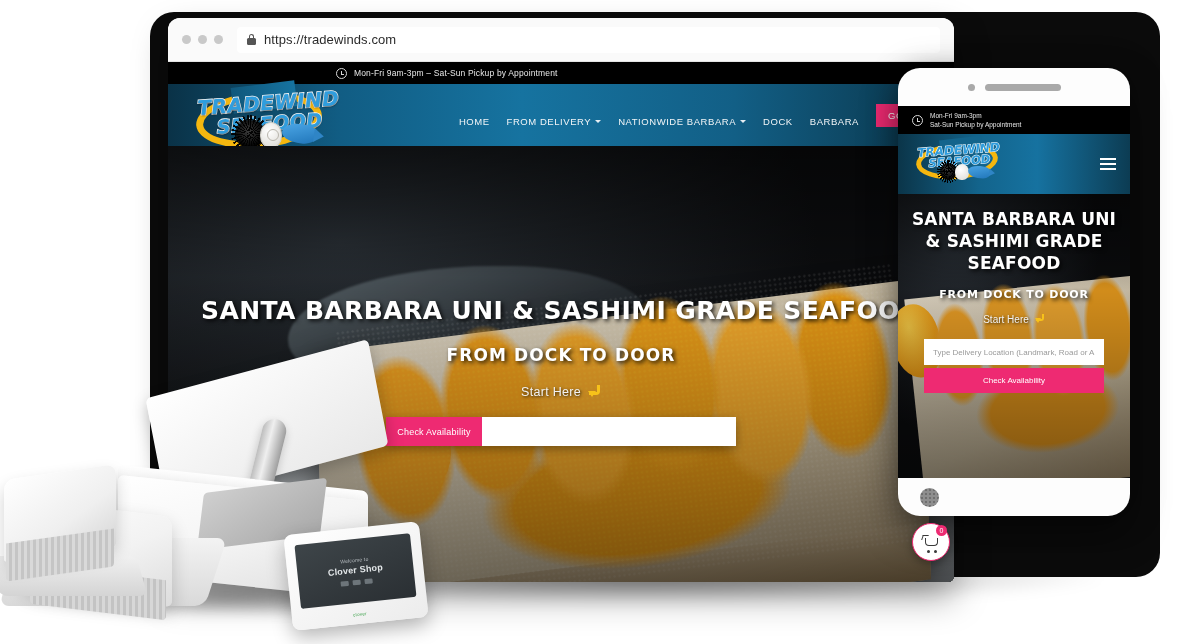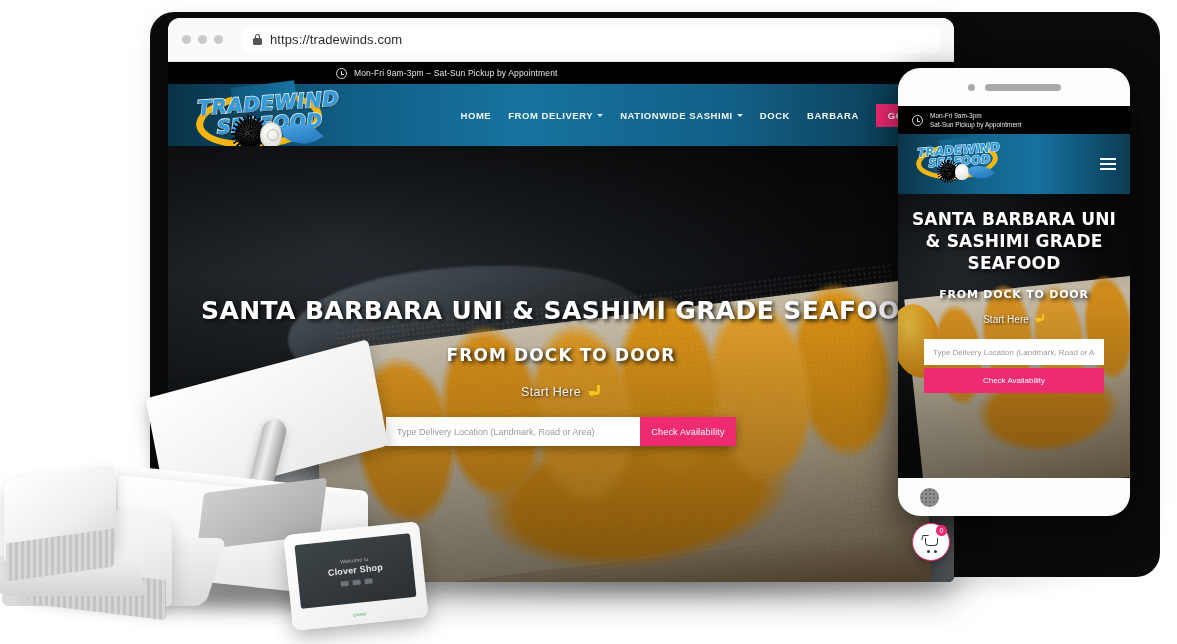--- a/index.html
+++ b/index.html
@@ -26,21 +26,21 @@
 
   
   #browser {
     position: absolute; left: 168px; top: 18px; width: 786px; height: 564px;
     background: #ffffff; border-radius: 12px 12px 6px 6px;
     box-shadow: 0 16px 34px rgba(0,0,0,.34);
     overflow: hidden;
   }
   #browser-chrome {
     height: 44px; background: #fafafa; border-bottom: 1px solid #e4e4e4;
-    display: flex; align-items: center; padding: 0 14px; gap: 20px;
+    display: flex; align-items: center; padding: 0 14px; gap: 14px;
   }
   .dots { display: flex; gap: 7px; }
   .dot { width: 9px; height: 9px; border-radius: 50%; background: #c9c9c9; }
   #urlbar {
     flex: 1; height: 26px; background: #ffffff; border-radius: 4px;
     display: flex; align-items: center; gap: 8px; padding: 0 10px;
     font-size: 13px; color: #2b2b2b; letter-spacing: .1px;
   }
   #lock-icon { width: 9px; height: 11px; position: relative; flex: none; }
   #lock-icon .shackle {
@@ -113,21 +113,21 @@
   #logo .fish {
     position: absolute; left: 102px; top: 44px; width: 34px; height: 19px;
     background: linear-gradient(160deg,#4ea9e8,#1f74b8); border-radius: 60% 35% 45% 55%;
     transform: rotate(8deg);
   }
   #logo .fish::after {
     content:""; position:absolute; right:-8px; top:2px; width:0; height:0;
     border-top: 7px solid transparent; border-bottom: 7px solid transparent; border-left: 10px solid #2f85c6;
   }
 
-  #nav { margin-left: auto; display: flex; align-items: center; gap: 17px; padding-right: 0; font-weight: bold; }
+  #nav { margin-left: auto; display: flex; align-items: flex-end; gap: 17px; padding-right: 0; }
   .nav-link {
     font-size: 9.5px; color: #f2f5f7; letter-spacing: .55px;
     display: flex; align-items: center; gap: 4px; white-space: nowrap; cursor: pointer;
   }
   .caret { width: 0; height: 0; border-left: 3px solid transparent; border-right: 3px solid transparent; border-top: 3.5px solid #e6eef3; }
   #nav-cta {
     background: #ee2a72; color: #fff; font-size: 9.5px; letter-spacing: .5px;
     padding: 6px 12px; white-space: nowrap; cursor: pointer;
   }
 
@@ -474,21 +474,21 @@
 
         <nav id="nav">
           <span class="nav-link">
             <span>HOME</span>
           </span>
           <span class="nav-link">
             <span>FROM DELIVERY</span>
             <span class="caret"></span>
           </span>
           <span class="nav-link">
-            <span>NATIONWIDE SASHIMI</span>
+            <span>NATIONWIDE BARBARA</span>
             <span class="caret"></span>
           </span>
           <span class="nav-link">
             <span>DOCK</span>
           </span>
           <span class="nav-link">
             <span>BARBARA</span>
           </span>
           <span id="nav-cta">GOT QUES</span>
         </nav>
@@ -506,21 +506,20 @@
         </div>
 
         <div class="hero-copy">
           <div id="hero-title">SANTA BARBARA UNI &amp; SASHIMI GRADE SEAFOOD</div>
           <div id="hero-sub">FROM DOCK TO DOOR</div>
           <div id="start-here-row">
             <span id="start-here">Start Here</span>
             <span id="start-arrow"></span>
           </div>
           <form id="search-row">
-            <input id="search-input" type="text" placeholder="Type Delivery Location (Landmark, Road or Area)" style="">
             <button id="search-btn" type="button">Check Availability</button>
           </form>
         </div>
       </div>
     </div>
   </div>
 
   <div id="phone-shadow"></div>
   <div id="phone">
     <div id="phone-top">

